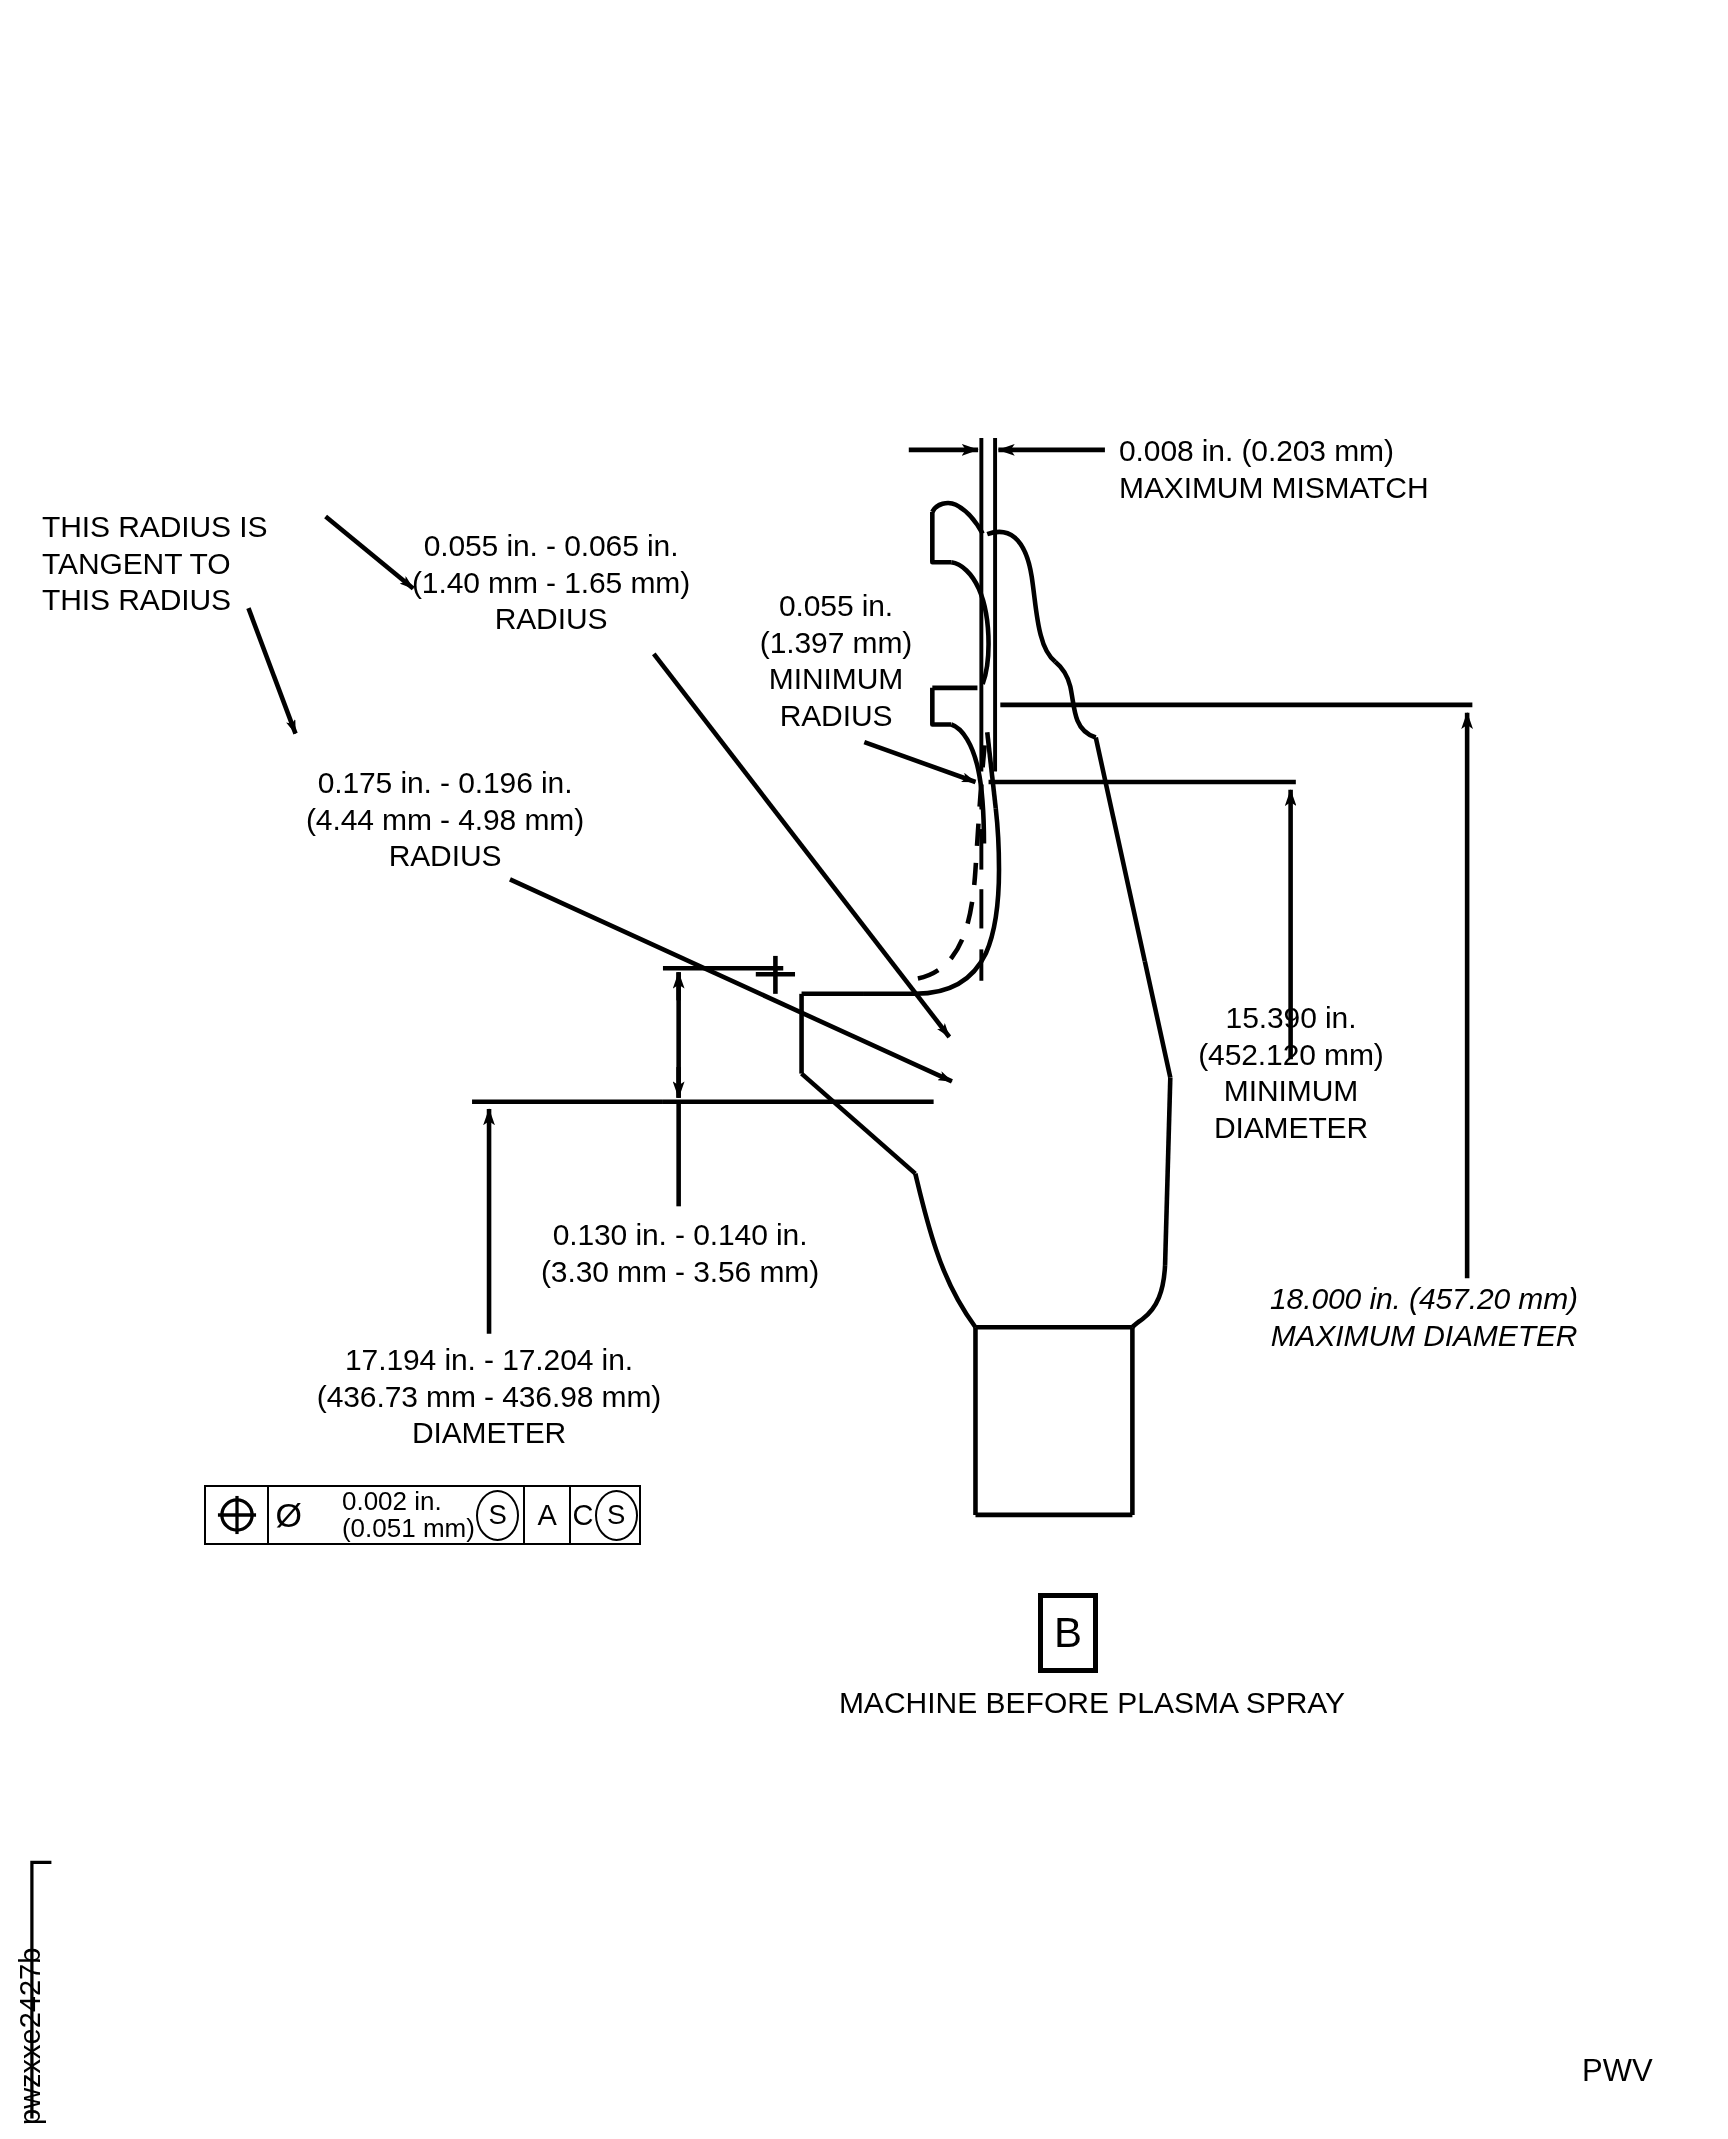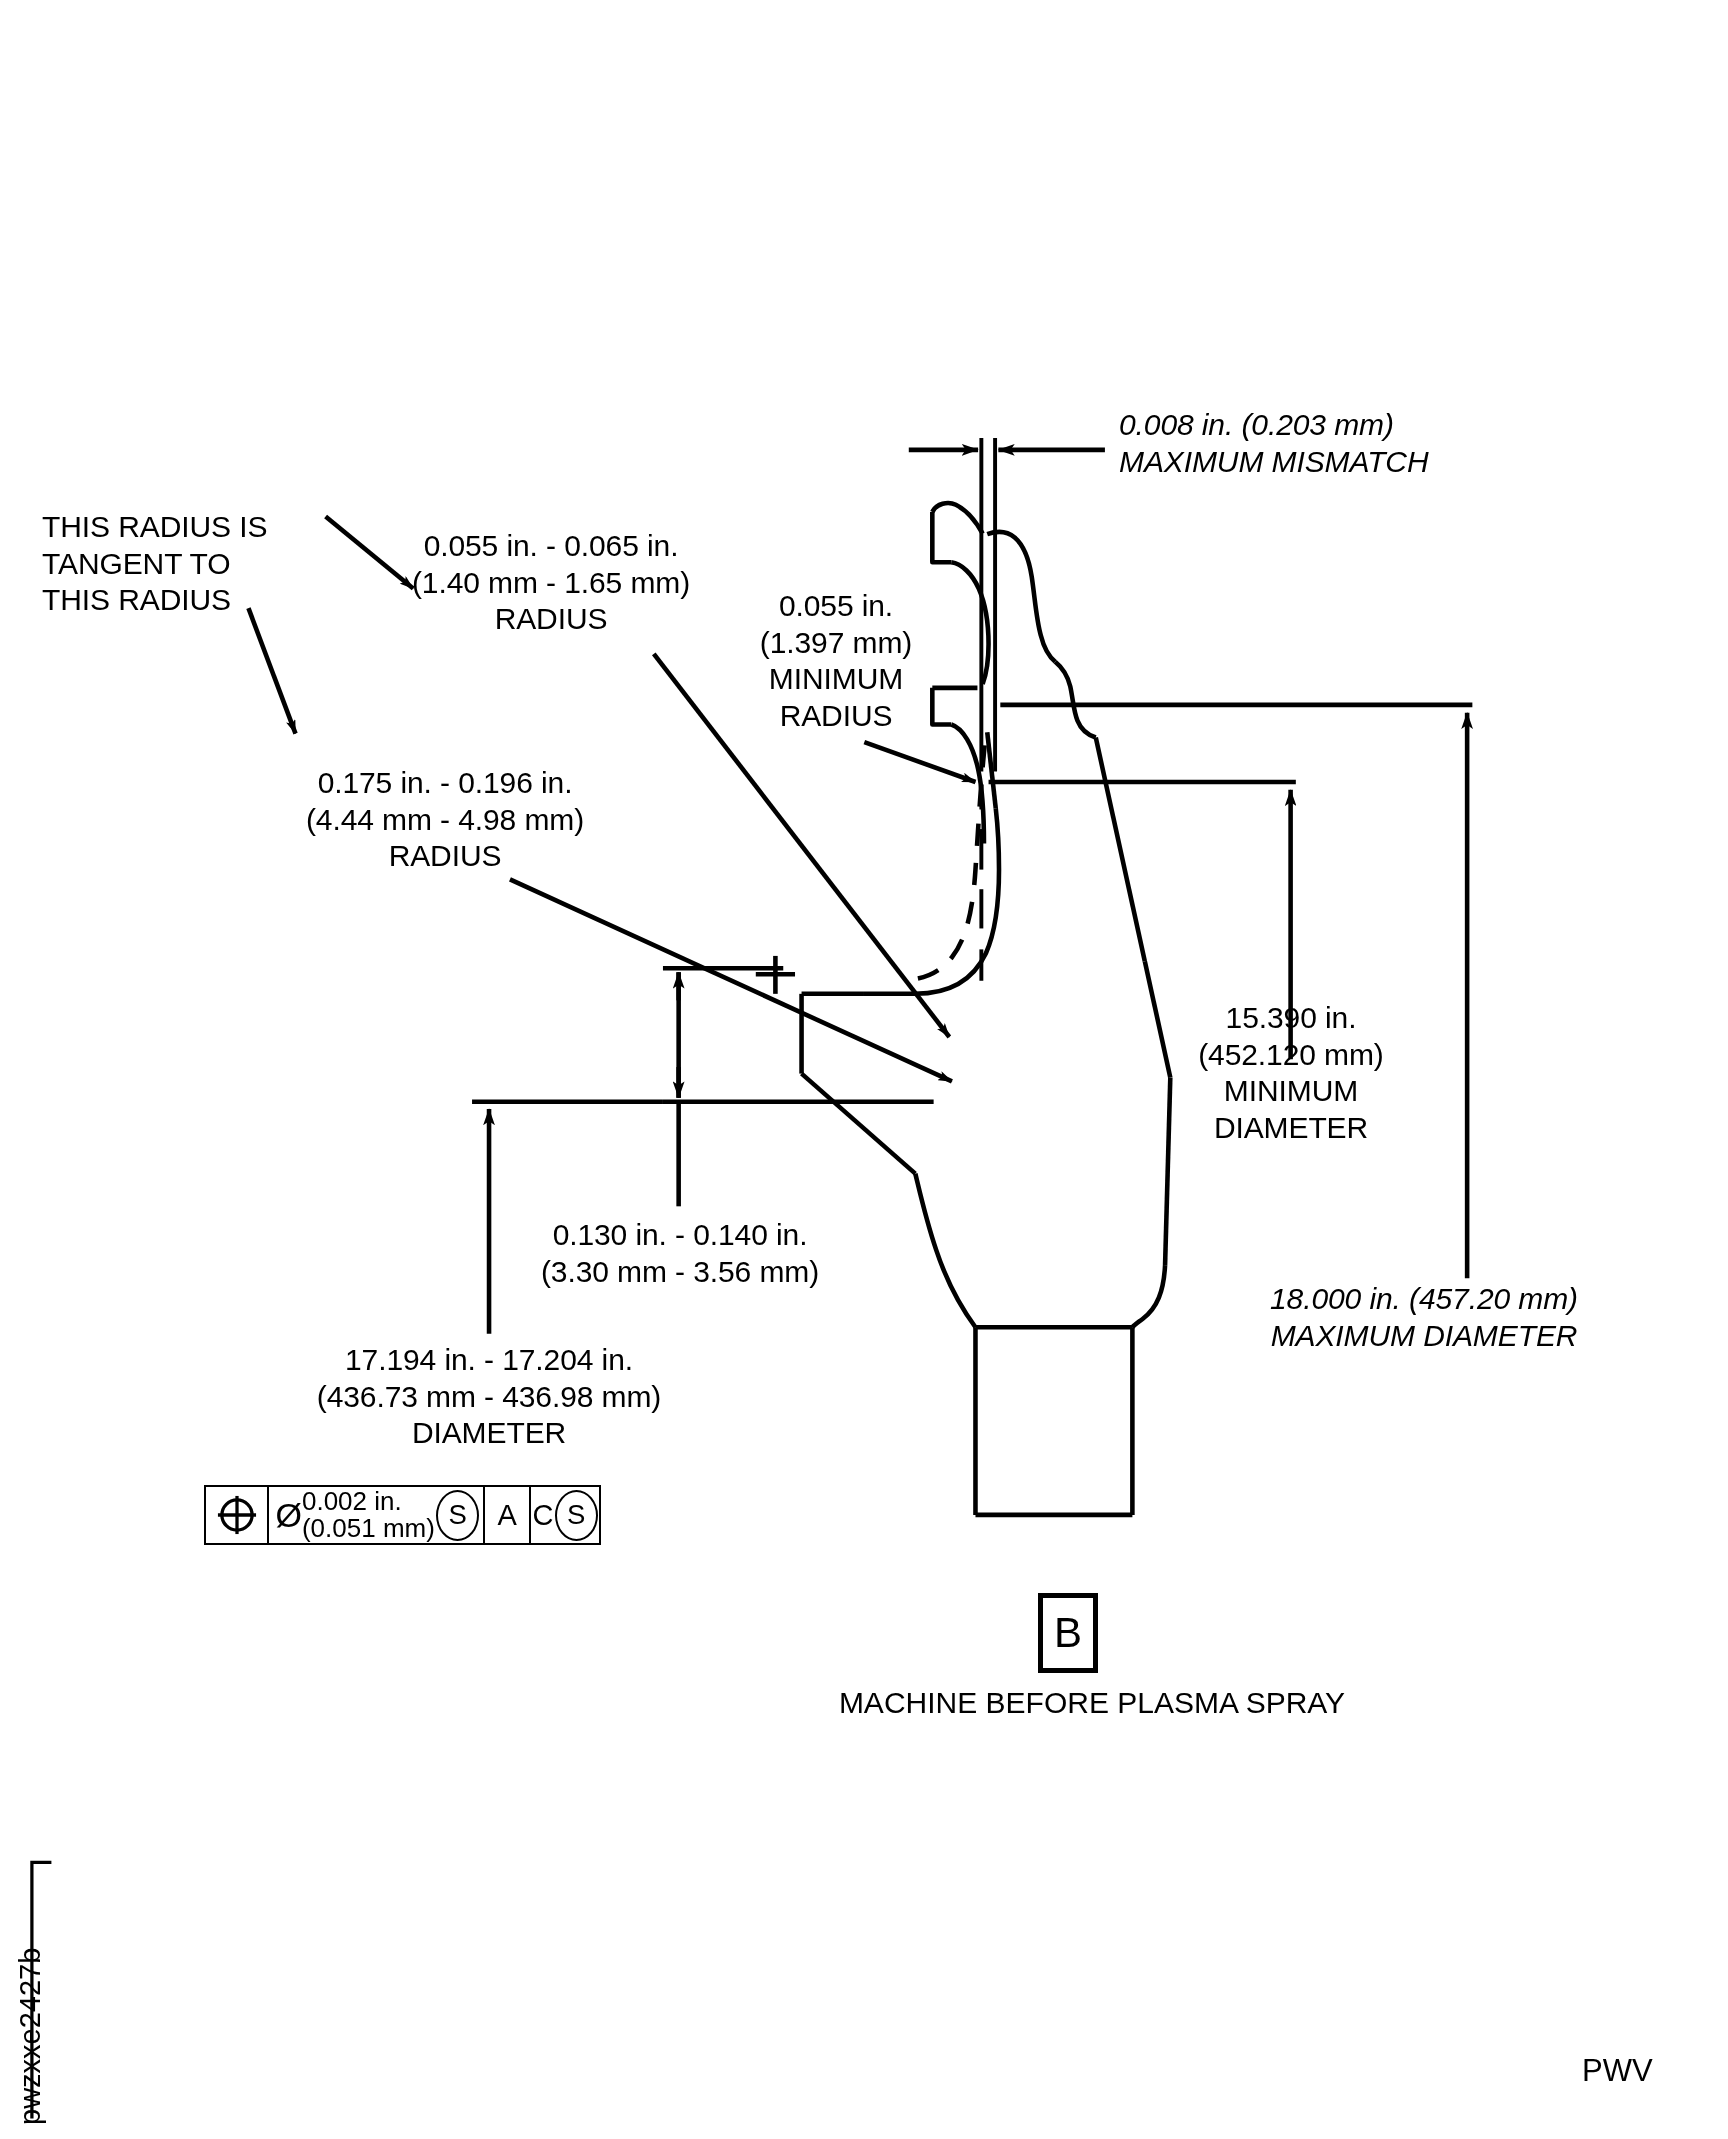--- a/index.html
+++ b/index.html
@@ -79,20 +79,21 @@
   #fcf .tol-cell { padding: 0 3.9px 0 6.5px; }
   #fcf .dat-cell { width: 46px; padding: 0; }
   #fcf .dat-s-cell { width: 68px; padding: 0; }
   .tol-stack {
     display: flex;
     flex-direction: column;
     justify-content: center;
     line-height: 1.04;
     font-size: 26px;
     text-align: left;
+    margin-left: 40px;
   }
   .mod-circ {
     display: inline-flex;
     align-items: center;
     justify-content: center;
     width: 43px;
     height: 51px;
     border: 2.6px solid #000;
     border-radius: 50%;
     font-size: 27.5px;
@@ -242,21 +243,21 @@
 
   <div class="note ctr" style="left:445px; top:765px;">0.175 in. - 0.196 in.
 (4.44 mm - 4.98 mm)
 RADIUS</div>
 
   <div class="note ctr" style="left:836px; top:588px;">0.055 in.
 (1.397 mm)
 MINIMUM
 RADIUS</div>
 
-  <div class="note lft" style="left:1119px; top:407px;font-style:italic;">0.008 in. (0.203 mm)
+  <div class="note lft" style="left:1119px; top:433px;">0.008 in. (0.203 mm)
 MAXIMUM MISMATCH</div>
 
   <div class="note ctr" style="left:1291px; top:1000px;">15.390 in.
 (452.120 mm)
 MINIMUM
 DIAMETER</div>
 
   <div class="note ctr" style="left:1424px; top:1281px;font-style:italic;">18.000 in. (457.20 mm)
 MAXIMUM DIAMETER</div>
 

